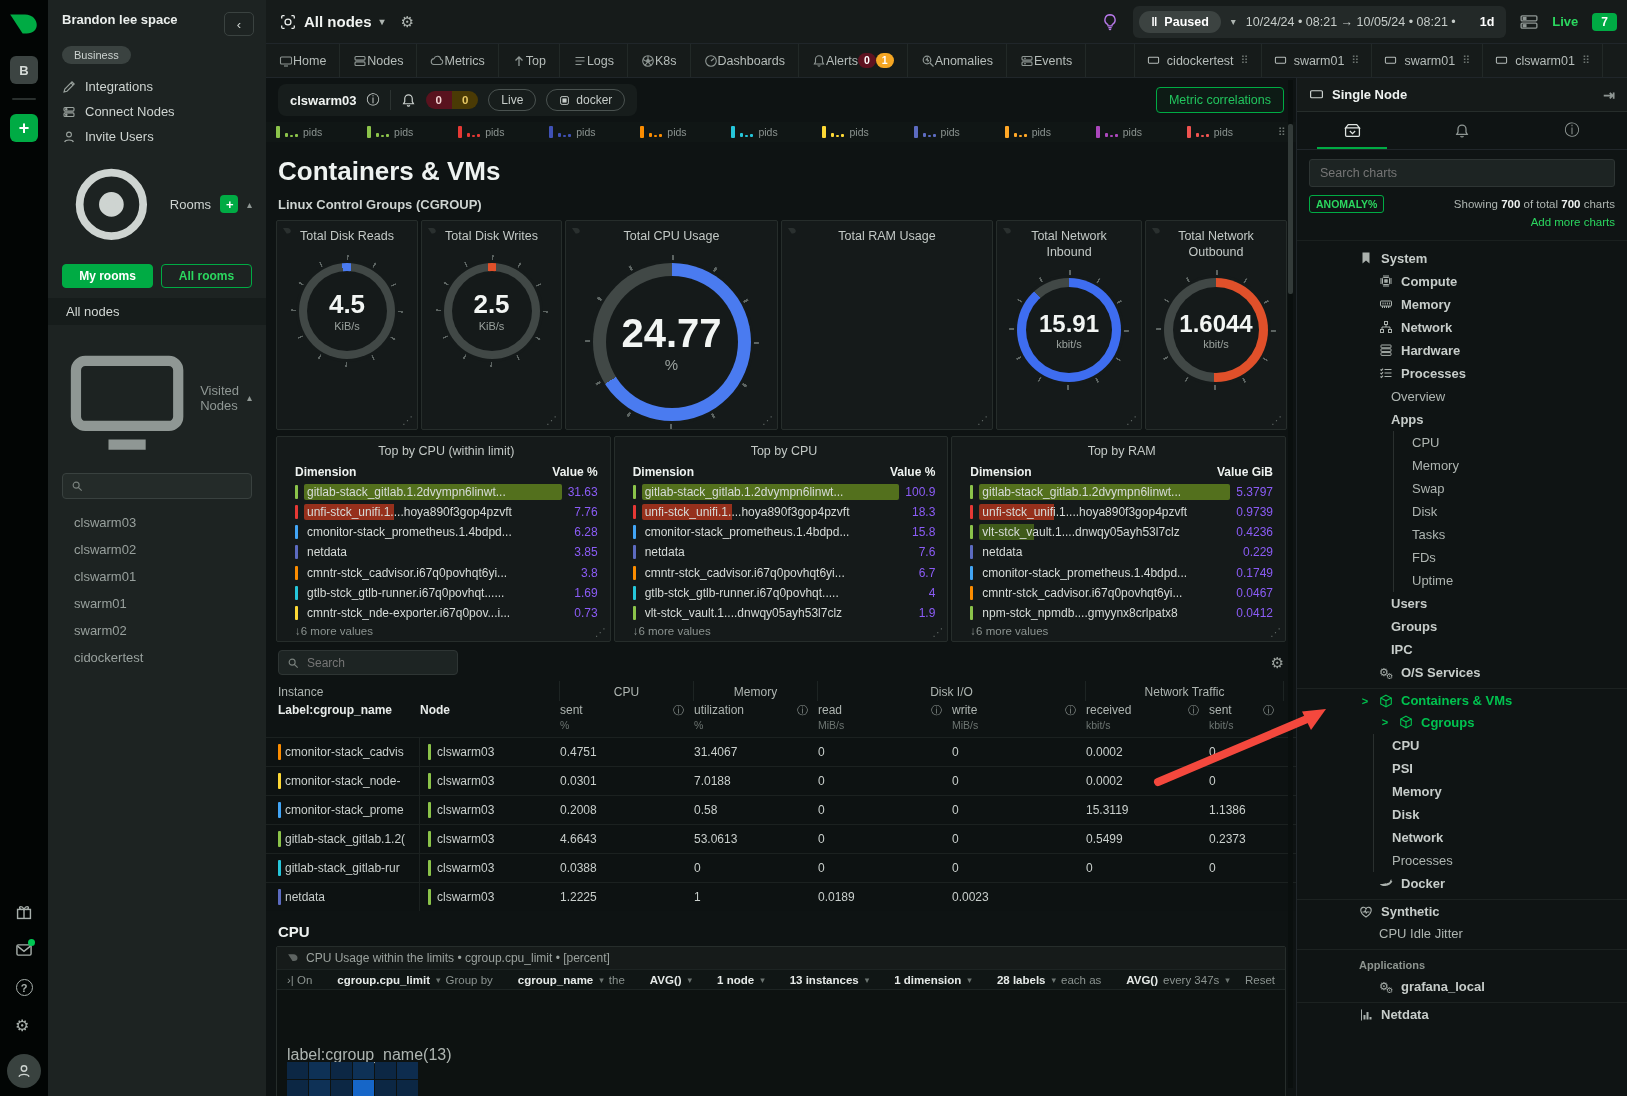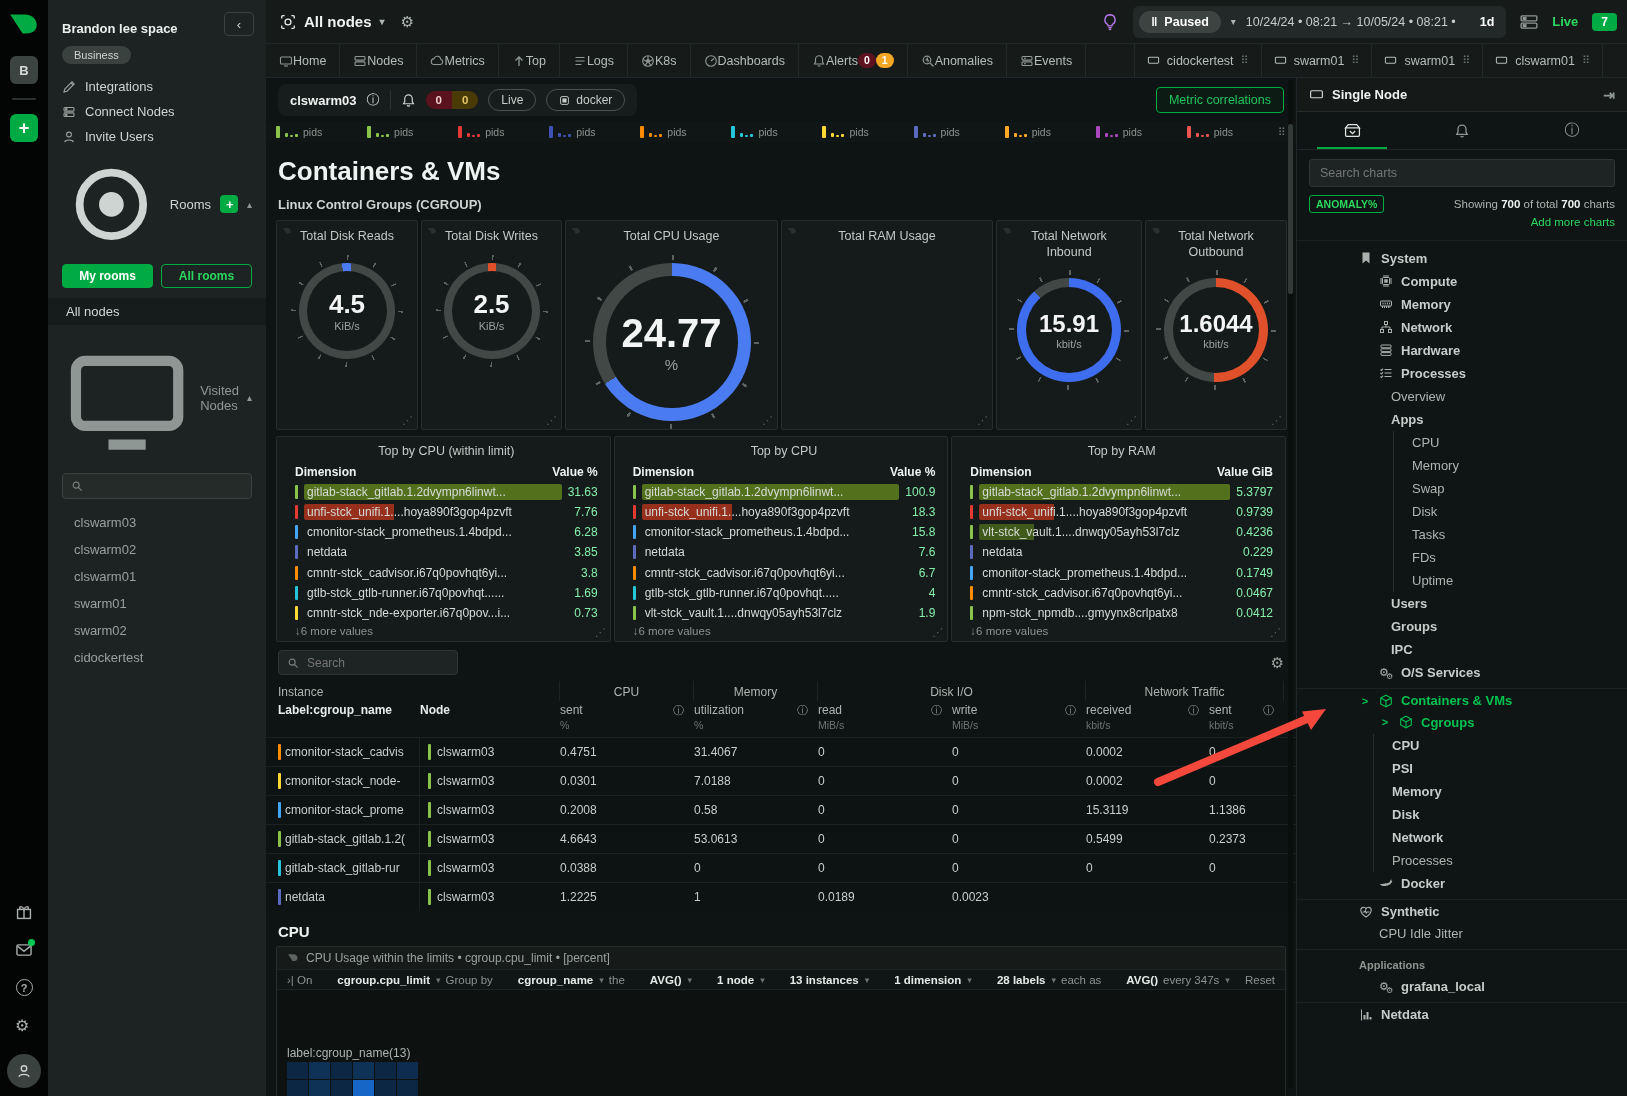--- a/index.html
+++ b/index.html
@@ -11,21 +11,21 @@
   .ws-tile{margin-top:18px;width:28px;height:28px;border-radius:6px;background:#3c4442;color:#d5dad7;font-size:13px;font-weight:bold;display:flex;align-items:center;justify-content:center;cursor:pointer;}
   .rail-divider{margin-top:14px;width:24px;height:2px;background:#2a302e;border-radius:1px;}
   .rail-add{margin-top:14px;width:28px;height:28px;border-radius:6px;background:#00ab44;color:#fff;font-size:18px;font-weight:bold;border:none;cursor:pointer;line-height:1;}
   .rail-bottom{margin-top:auto;display:flex;flex-direction:column;align-items:center;gap:20px;color:#a7afab;}
   .rail-bottom .ic{width:18px;height:18px;cursor:pointer;position:relative;}
   .mail-dot{position:absolute;right:-2px;top:-2px;width:7px;height:7px;border-radius:50%;background:#00c853;}
   .help-circ{width:17px;height:17px;border:1.4px solid #a7afab;border-radius:50%;font-size:11px;display:flex;align-items:center;justify-content:center;font-weight:bold;}
   .rail-avatar{width:34px;height:34px;border-radius:50%;background:#39423f;display:flex;align-items:center;justify-content:center;color:#cdd3d0;}
   
   .sidebar{position:absolute;left:48px;top:0;width:218px;height:100%;background:#1d2322;display:flex;flex-direction:column;}
-  .sb-head{display:flex;align-items:flex-end;justify-content:space-between;padding:12px 12px 4px 14px;}
+  .sb-head{display:flex;align-items:flex-start;justify-content:space-between;padding:12px 12px 4px 14px;}
   .sb-name{font-size:13px;font-weight:bold;color:#eaeeec;}
   .sb-collapse{width:30px;height:24px;border:1px solid #3a4240;border-radius:5px;background:transparent;color:#cdd3d0;font-size:13px;cursor:pointer;}
   .sb-badge{margin:6px 0 10px 14px;display:inline-block;background:#3a4240;color:#cdd3d0;font-size:11px;border-radius:10px;padding:3px 12px;width:fit-content;}
   .sb-item{display:flex;align-items:center;gap:9px;padding:5px 14px;font-size:13px;color:#ced4d1;cursor:pointer;}
   .sb-item .ic{color:#9aa29e;}
   .rooms-row{display:flex;align-items:center;gap:9px;padding:6px 14px;font-size:13px;color:#ced4d1;}
   .rooms-plus{margin-left:auto;width:18px;height:18px;border-radius:4px;background:#00ab44;color:#fff;border:none;font-size:13px;font-weight:bold;line-height:1;cursor:pointer;}
   .rooms-chev{color:#8f9794;font-size:10px;cursor:pointer;}
   .room-tabs{display:flex;gap:8px;padding:4px 14px 10px;}
   .room-tab{flex:1;height:24px;border-radius:4px;font-size:12px;font-weight:bold;display:flex;align-items:center;justify-content:center;cursor:pointer;}
@@ -97,21 +97,21 @@
   .g-handle{position:absolute;right:4px;bottom:2px;color:#5b6360;font-size:11px;}
   .wm{position:absolute;left:5px;top:5px;opacity:.3;}
   
   .toptables{display:flex;gap:3px;padding:6px 10px 0;height:212px;}
   .tt-card{flex:1;padding:7px 12px 4px 18px;display:flex;flex-direction:column;}
   .tt-title{font-size:12.5px;color:#c3c9c6;text-align:center;margin-bottom:7px;}
   .tt-head{display:flex;justify-content:space-between;font-size:12px;font-weight:bold;color:#eef2f0;margin-bottom:3px;}
   .tt-row{display:flex;align-items:center;gap:6px;font-size:12px;color:#d6dbd8;height:21px;}
   .tt-chip{width:3px;height:14px;border-radius:1px;flex:none;}
   .tt-name{flex:1;white-space:nowrap;overflow:hidden;padding:1px 3px;border-radius:2px;}
-  .tt-val{color:#86efac;}
+  .tt-val{color:#8b5cf6;}
   .tt-foot{font-size:11.5px;color:#8b9390;margin-top:2px;}
   
   .tbl-search-row{display:flex;align-items:center;padding:8px 12px 6px;}
   .tbl-search{width:180px;height:25px;background:#1d2423;border:1px solid #2e3534;border-radius:4px;display:flex;align-items:center;gap:6px;padding:0 8px;color:#79817d;}
   .tbl-search input{flex:1;background:transparent;border:none;outline:none;color:#ced4d1;font-size:12px;min-width:0;}
   .tbl-gear{margin-left:auto;color:#9aa19d;font-size:15px;cursor:pointer;}
   .grid{display:grid;grid-template-columns:142px 140px 134px 124px 134px 134px 123px 1fr;padding:0 12px;}
   .grp-cell{font-size:12px;color:#aeb5b1;text-align:center;padding:4px 0 2px;border-right:1px solid #1d2423;}
   .sub-cell{font-size:12px;color:#aeb5b1;padding:2px 0 6px;position:relative;}
   .sub-cell .unit{display:block;font-size:10.5px;color:#6d7572;margin-top:2px;}
@@ -123,21 +123,21 @@
   .chip{width:3px;height:16px;border-radius:1px;flex:none;}
   
   .cpu-h{margin:12px 0 6px 12px;font-size:15px;font-weight:bold;color:#eef2f0;}
   .chart-card{margin:0 10px;height:176px;display:flex;flex-direction:column;overflow:hidden;}
   .cc-title{height:22px;display:flex;align-items:center;gap:7px;padding:0 10px;font-size:12px;color:#9aa19d;background:#161b1a;}
   .cc-controls{height:21px;display:flex;align-items:center;gap:5px;padding:0 10px;font-size:11.5px;background:#10161"";background:#101615;border-top:1px solid #1d2423;border-bottom:1px solid #1d2423;color:#8b9390;}
   .ctl-b{color:#e6eae8;font-weight:bold;margin-left:20px;}
   .ctl-caret{font-size:9px;color:#6d7572;margin-left:1px;}
   .cc-reset{margin-left:auto;color:#8b9390;cursor:pointer;}
   .cc-plot{flex:1;position:relative;background:#0d1211;}
-  .hm-label{position:absolute;left:10px;top:56px;font-size:12px;color:#aeb5b1;}
+  .hm-label{position:absolute;left:10px;top:56px;font-size:16px;color:#aeb5b1;}
   .hm{position:absolute;left:10px;top:72px;}
   .hm-row{display:flex;gap:1px;margin-bottom:1px;}
   .hm-cell{width:21px;height:17px;}
   .spark{position:absolute;left:0;right:0;bottom:0;height:26px;}
   
   .rightbar{position:absolute;left:1296px;top:78px;right:0;bottom:0;background:#0f1414;border-left:1px solid #20262a;display:flex;flex-direction:column;}
   .rb-head{height:34px;background:#151a19;border-bottom:1px solid #262d2b;display:flex;align-items:center;gap:8px;padding:0 12px;font-size:13px;font-weight:bold;color:#eef2f0;}
   .rb-head .ic{color:#cdd3d0;}
   .rb-collapse{margin-left:auto;color:#8f9794;font-size:14px;cursor:pointer;}
   .rb-tabs{height:38px;display:flex;border-bottom:1px solid #20262a;}

